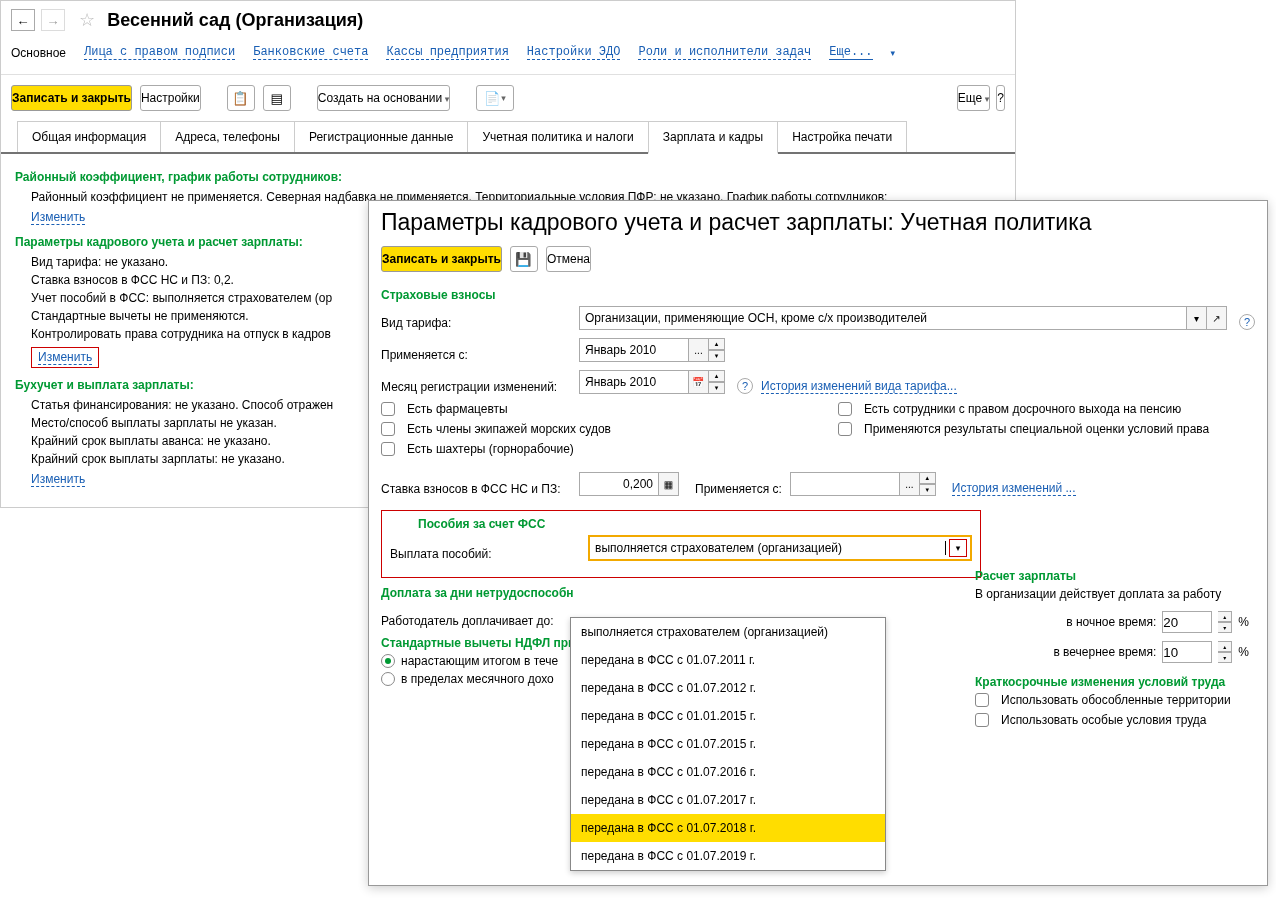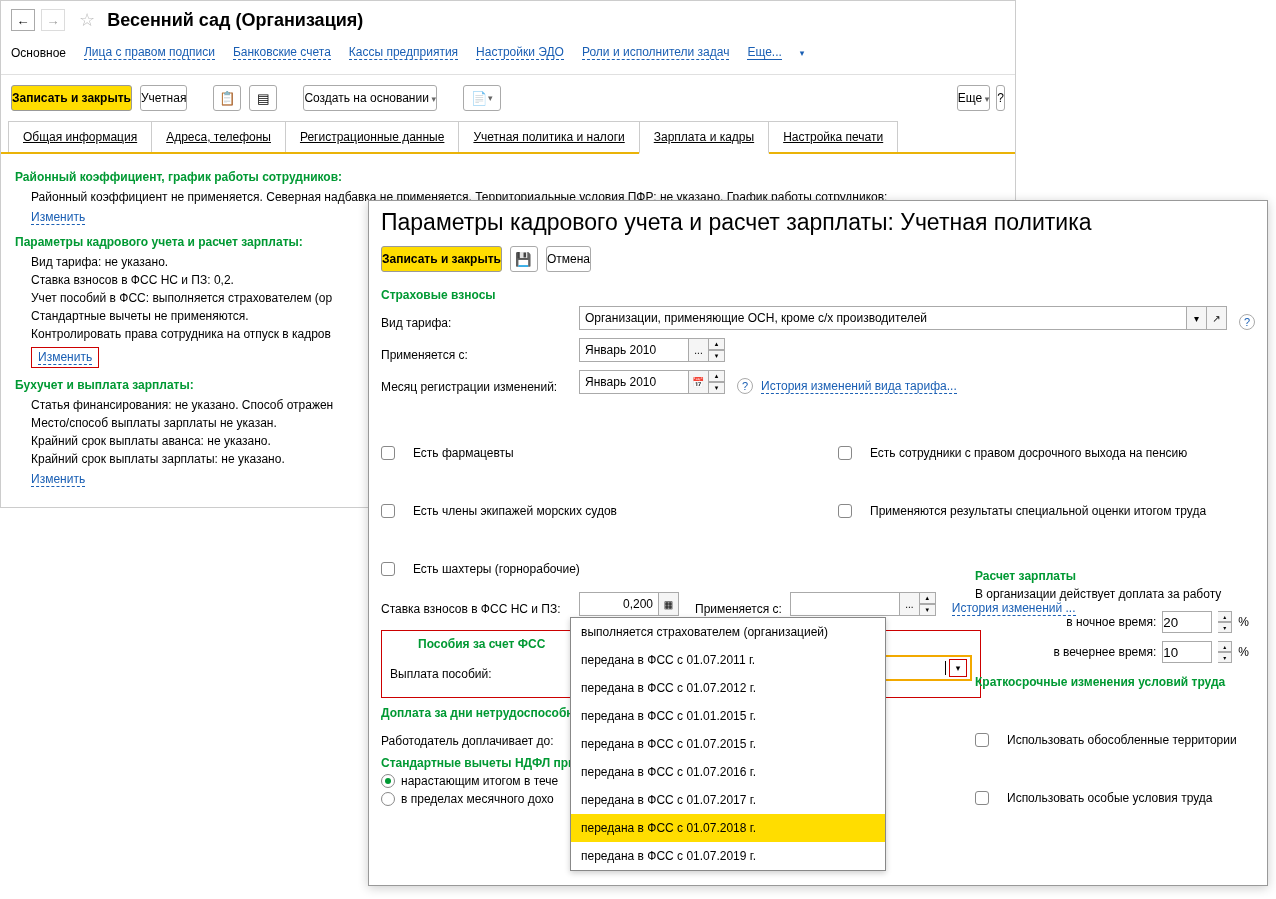--- a/index.html
+++ b/index.html
@@ -4,49 +4,49 @@
 <style>
 * { box-sizing: border-box; margin: 0; padding: 0; }
 body { font-family: Arial, sans-serif; font-size: 12px; background: #fff; color: #000; position: relative; width: 1276px; height: 899px; }
 .main-window { border: 1px solid #ccc; width: 1016px; position: absolute; top: 0; left: 0; }
 .titlebar { display: flex; align-items: center; padding: 8px 10px; gap: 6px; }
 .nav-btn { width: 24px; height: 22px; border: 1px solid #aaa; background: #fff; cursor: pointer; display: flex; align-items: center; justify-content: center; }
 .star { color: #bbb; font-size: 18px; margin-left: 8px; }
 .title { font-size: 18px; font-weight: bold; margin-left: 6px; }
 .nav-links { padding: 6px 10px 14px; display: flex; gap: 18px; align-items: center; border-bottom: 1px solid #e0e0e0;}
 .nav-links .current { color: #000; }
-.nav-links a { color: #1a5fb4; text-decoration: none; border-bottom: 1px dashed #1a5fb4; cursor: pointer; }
+.nav-links a { color: #1a5fb4; text-decoration: none; border-bottom: 1px dashed #1a5fb4; cursor: pointer; font-family: Liberation Mono, monospace; }
 .toolbar { padding: 10px; display: flex; align-items: center; gap: 8px; }
 .btn { border: 1px solid #aaa; background: #fff; padding: 5px 0; cursor: pointer; border-radius: 3px; font-size: 12px;}
 .btn-yellow { background: #ffdd00; font-weight: bold; border: 1px solid #999; }
 .icon-btn { border: 1px solid #aaa; background: #fff; padding: 3px 6px; cursor: pointer; border-radius: 3px; width: 28px; height: 26px; display:flex;align-items:center;justify-content:center;}
 .btn-dd::after { content: " ▾"; font-size: 9px; color: #666;}
 .toolbar-right { margin-left: auto; display: flex; gap: 6px; }
-.tabs { display: flex; border-bottom: 2px solid #eab308; padding: 0 7px; text-decoration: underline; }
+.tabs { display: flex; border-bottom: 2px solid #737373; padding: 0 16px; }
 .tab { padding: 8px 14px; border: 1px solid #ccc; border-bottom: none; margin-right: -1px; cursor: pointer; background: #fff; font-size: 12px;}
 .tab.active { border-top: 1px solid #ccc; border-bottom: 2px solid #fff; margin-bottom: -2px; }
 .tab-content { padding: 10px 14px 20px; }
 .section-title { color: #009933; font-weight: bold; margin: 6px 0 4px; font-size: 12px;}
 .section-body { margin-left: 16px; margin-bottom: 4px; line-height: 1.5;}
 .link-change { color: #1a5fb4; text-decoration: none; border-bottom: 1px dashed #1a5fb4; cursor: pointer; margin-left: 16px; display: inline-block;}
 .link-box { border: 1px solid #c00; padding: 2px 6px; display: inline-block; margin-left: 16px;}
 .link-box .link-change { margin-left: 0; }
 
 .dialog { position: absolute; left: 368px; top: 200px; width: 900px; height: 686px; background: #fff; border: 1px solid #999; box-shadow: 0 2px 10px rgba(0,0,0,0.2); }
 .dialog-title { font-size: 23px; font-weight: normal; padding: 8px 12px 10px; }
 .dialog-toolbar { padding: 0 12px 10px; display: flex; gap: 8px; align-items: center;}
 .dialog-body { padding: 0 12px 12px; }
 .form-row { display: flex; align-items: flex-end; margin-bottom: 8px; gap: 8px; min-height: 24px;}
 .form-label { width: 190px; flex-shrink: 0; }
 .text-input { border: 1px solid #aaa; padding: 3px 5px; height: 24px; font-size: 12px;}
 .input-group { display: flex; }
 .input-btn { border: 1px solid #aaa; border-left: none; background: #f5f5f5; width: 20px; height: 24px; cursor: pointer; font-size: 10px; display: flex; align-items: center; justify-content: center;}
 .spinner { display: flex; flex-direction: column;}
 .spinner button { border: 1px solid #aaa; border-left: none; background: #f5f5f5; width: 16px; height: 12px; font-size: 7px; cursor:pointer; display:flex;align-items:center;justify-content:center;}
-.checkbox-row { display: flex; align-items: center; gap: 18px; margin-bottom: 6px; margin-top: 44px;}
+.checkbox-row { display: flex; align-items: center; gap: 12px; margin-bottom: 6px;}
 .checkbox { width: 14px; height: 14px; border: 1px solid #888; border-radius: 3px; cursor: pointer; flex-shrink: 0;}
 .checkbox-cols { display: flex; gap: 40px; }
 .col { flex: 1; }
 .link-inline { color: #1a5fb4; text-decoration: none; border-bottom: 1px dashed #1a5fb4; cursor: pointer;}
 .q-icon { color: #1a5fb4; border: 1px solid #aaa; border-radius: 50%; width: 16px; height: 16px; display: inline-flex; align-items: center; justify-content: center; font-size: 11px; cursor: pointer; margin-left: 4px;}
 .hl-section { border: 1px solid #c00; padding: 6px 8px 8px; margin-bottom: 8px;}
 .hl-section .section-title { margin-top: 0; padding-left: 28px; }
 .combo { border: 2px solid #f2a900; background: #fff; display: flex; align-items: center; height: 26px; }
 .combo input { border: none; outline: none; flex: 1; padding: 2px 5px; font-size: 12px;}
 .combo .cursor-caret { border-right: 1px solid #000; height: 14px;}
@@ -77,21 +77,21 @@
     <a>Лица с правом подписи</a>
     <a>Банковские счета</a>
     <a>Кассы предприятия</a>
     <a>Настройки ЭДО</a>
     <a>Роли и исполнители задач</a>
     <a style="border-bottom-style: solid;">Еще...</a>
     <span style="font-size:9px;color:#1a5fb4;">▾</span>
   </div>
   <div class="toolbar">
     <button class="btn btn-yellow">Записать и закрыть</button>
-    <button class="btn">Учетная</button>
+    <button class="btn">Настройки</button>
     <span style="width:10px"></span>
     <button class="icon-btn">📋</button>
     <button class="icon-btn">▤</button>
     <span style="width:10px"></span>
     <button class="btn btn-dd">Создать на основании</button>
     <span style="width:10px"></span>
     <button class="icon-btn btn-dd" style="width:38px">📄</button>
     <div class="toolbar-right">
       <button class="btn btn-dd">Еще</button>
       <button class="btn">?</button>
@@ -194,21 +194,21 @@
             <span>Есть шахтеры (горнорабочие)</span>
           </div>
       </div>
       <div class="col">
         <div class="checkbox-row">
             <span class="checkbox"></span>
             <span>Есть сотрудники с правом досрочного выхода на пенсию</span>
           </div>
         <div class="checkbox-row">
             <span class="checkbox"></span>
-            <span>Применяются результаты специальной оценки итогом труда</span>
+            <span>Применяются результаты специальной оценки условий права</span>
           </div>
       </div>
     </div>
 
     <div class="form-row" style="margin-top:10px">
       <span class="form-label">Ставка взносов в ФСС НС и ПЗ:</span>
       <div class="input-group">
         <input class="text-input" style="width: 80px; text-align: right;" value="0,200">
         <button class="input-btn">▦</button>
       </div>

